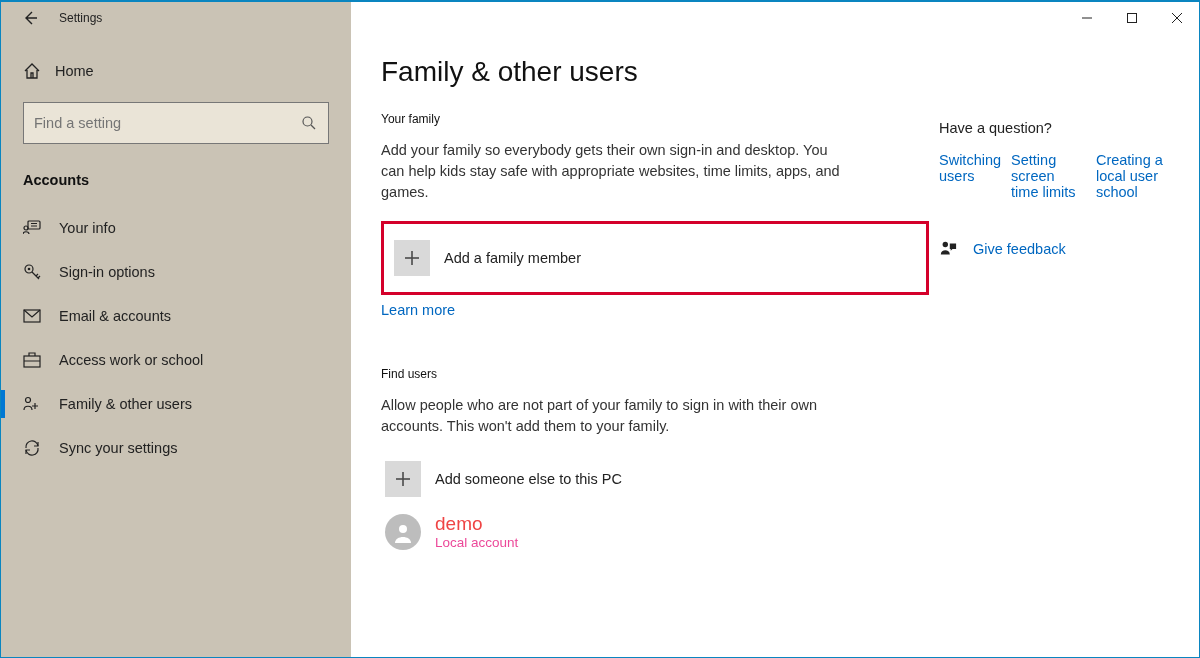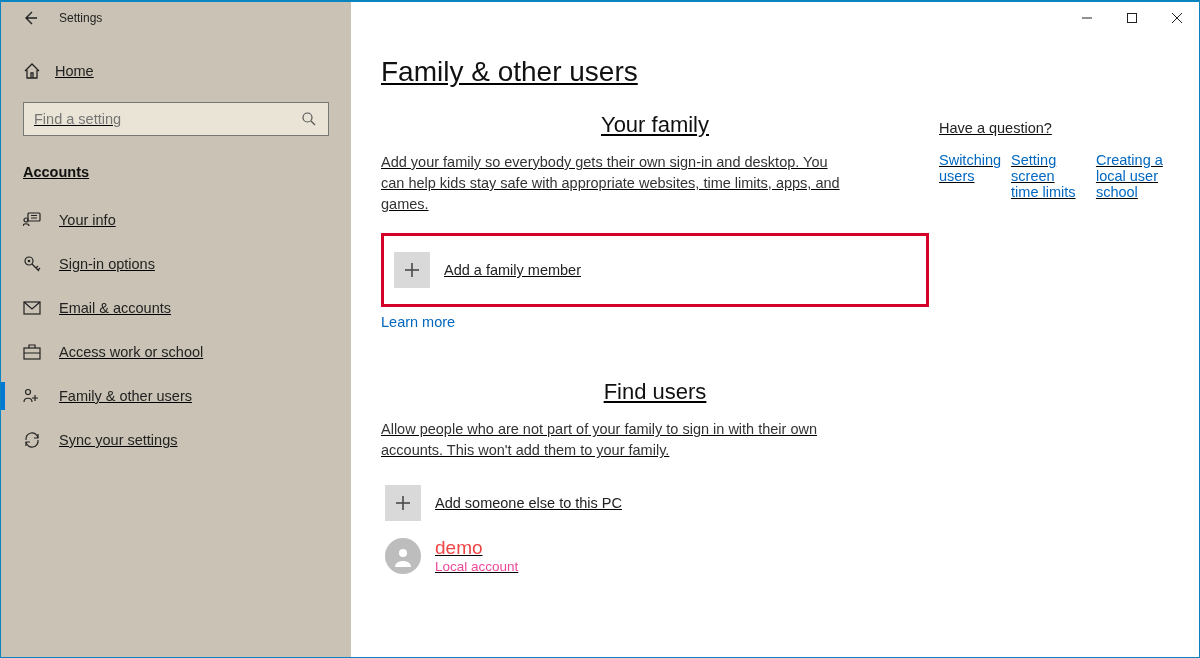--- a/index.html
+++ b/index.html
@@ -4,35 +4,35 @@
 <style>
   * { box-sizing: border-box; margin: 0; padding: 0; font-family: "Segoe UI", Arial, sans-serif; }
   body { width: 1200px; height: 658px; background: #fff; overflow: hidden; border: 1px solid #0a85c0; border-top-width: 2px; }
   .titlebar { height: 32px; display: flex; align-items: stretch; background: #cac3b5; }
   .titlebar .left { flex: 0 0 350px; display: flex; align-items: center; padding-left: 20px; gap: 20px; }
   .titlebar .title { font-size: 12px; color: #222; }
   .titlebar .spacer { flex: 1; background: #fff; }
   .titlebar .controls { display: flex; background: #fff; }
   .win-btn { width: 45px; height: 32px; display: flex; align-items: center; justify-content: center; cursor: pointer; }
   .win-btn svg { display: block; }
-  .app { display: flex; height: calc(100% - 32px); text-decoration: underline; }
+  .app { display: flex; height: calc(100% - 32px); }
   .sidebar { width: 350px; background: #cac3b5; padding: 20px 0 0 0; }
   .home-row { display: flex; align-items: center; gap: 14px; padding: 8px 22px; font-size: 14.5px; color: #222; cursor: pointer; }
   .search-wrap { padding: 14px 22px 22px 22px; }
-  .search { width: 100%; height: 34px; background: #eae4d7; border: 1px solid #777; display: flex; align-items: center; padding: 0 10px; }
+  .search { width: 100%; height: 42px; background: #eae4d7; border: 1px solid #777; display: flex; align-items: center; padding: 0 10px; }
   .search input { flex: 1; background: transparent; border: none; outline: none; font-size: 14.5px; color: #555; }
   .section-label { font-weight: 600; font-size: 14.5px; padding: 6px 32px 18px 22px; color: #111; }
   .nav { display: flex; flex-direction: column; justify-content: space-between; }
   .nav-item { display: flex; align-items: center; gap: 18px; padding: 13px 22px; font-size: 14.5px; color: #222; cursor: pointer; position: relative; }
   .nav-item.active::before { content: ""; position: absolute; left: 0; top: 8px; bottom: 8px; width: 4px; background: #0078d4; }
   .icon { width: 18px; height: 18px; display: inline-flex; align-items: center; justify-content: center; }
   .main { flex: 1; display: flex; padding: 22px 0 0 30px; overflow: hidden; }
   .content { flex: 1; max-width: 560px; }
   .h1 { font-size: 28px; font-weight: 400; color: #111; margin-bottom: 24px; }
-  .h2 { font-size: 22px; font-weight: 400; color: #111; margin: 8px 0 14px 0; text-align: center; }
+  .h2 { font-size: 12px; font-weight: 400; color: #111; margin: 8px 0 14px 0; }
   .para { font-size: 14.5px; color: #333; line-height: 1.45; max-width: 460px; margin-bottom: 18px; }
   .add-row { display: flex; align-items: center; gap: 14px; padding: 6px 4px; cursor: pointer; }
   .plus-box { width: 36px; height: 36px; background: #d9d9d9; display: flex; align-items: center; justify-content: center; }
   .plus-box svg line { stroke: #4a4a4a; stroke-width: 1.6; }
   .add-label { font-size: 14.5px; color: #222; }
   .highlight { border: 3px solid #d4002a; padding: 10px 6px; margin-bottom: 6px; }
   .link { color: #0067c0; font-size: 14.5px; cursor: pointer; display: inline-block; }
   .user-row { display: flex; align-items: center; gap: 14px; padding: 6px 4px; margin-top: 4px; }
   .avatar { width: 36px; height: 36px; border-radius: 50%; background: #bdbdbd; display: flex; align-items: center; justify-content: center; }
   .user-meta .name { font-size: 19px; color: #ef4444; }
@@ -210,15 +210,25 @@
       </div>
     </div>
 
     <aside class="help">
       <div class="help-title">Have a question?</div>
       <div class="help-links">
         <a class="link">Switching users</a>
         <a class="link">Setting screen time limits</a>
         <a class="link">Creating a local user school</a>
       </div>
+      <div class="help-row">
+        <span class="icon">
+          <svg width="20" height="20" viewBox="0 0 20 20">
+              <circle cx="7" cy="5" r="3" fill="#222"></circle>
+              <path d="M2 16 C2 10 12 10 12 16 Z" fill="#222"></path>
+              <path d="M12 4 H19 V10 H15 L13 12 V10 H12 Z" fill="#222"></path>
+            </svg>
+        </span>
+        <a class="link">Give feedback</a>
+      </div>
     </aside>
   </main>
 </div>
 
 </body></html>

